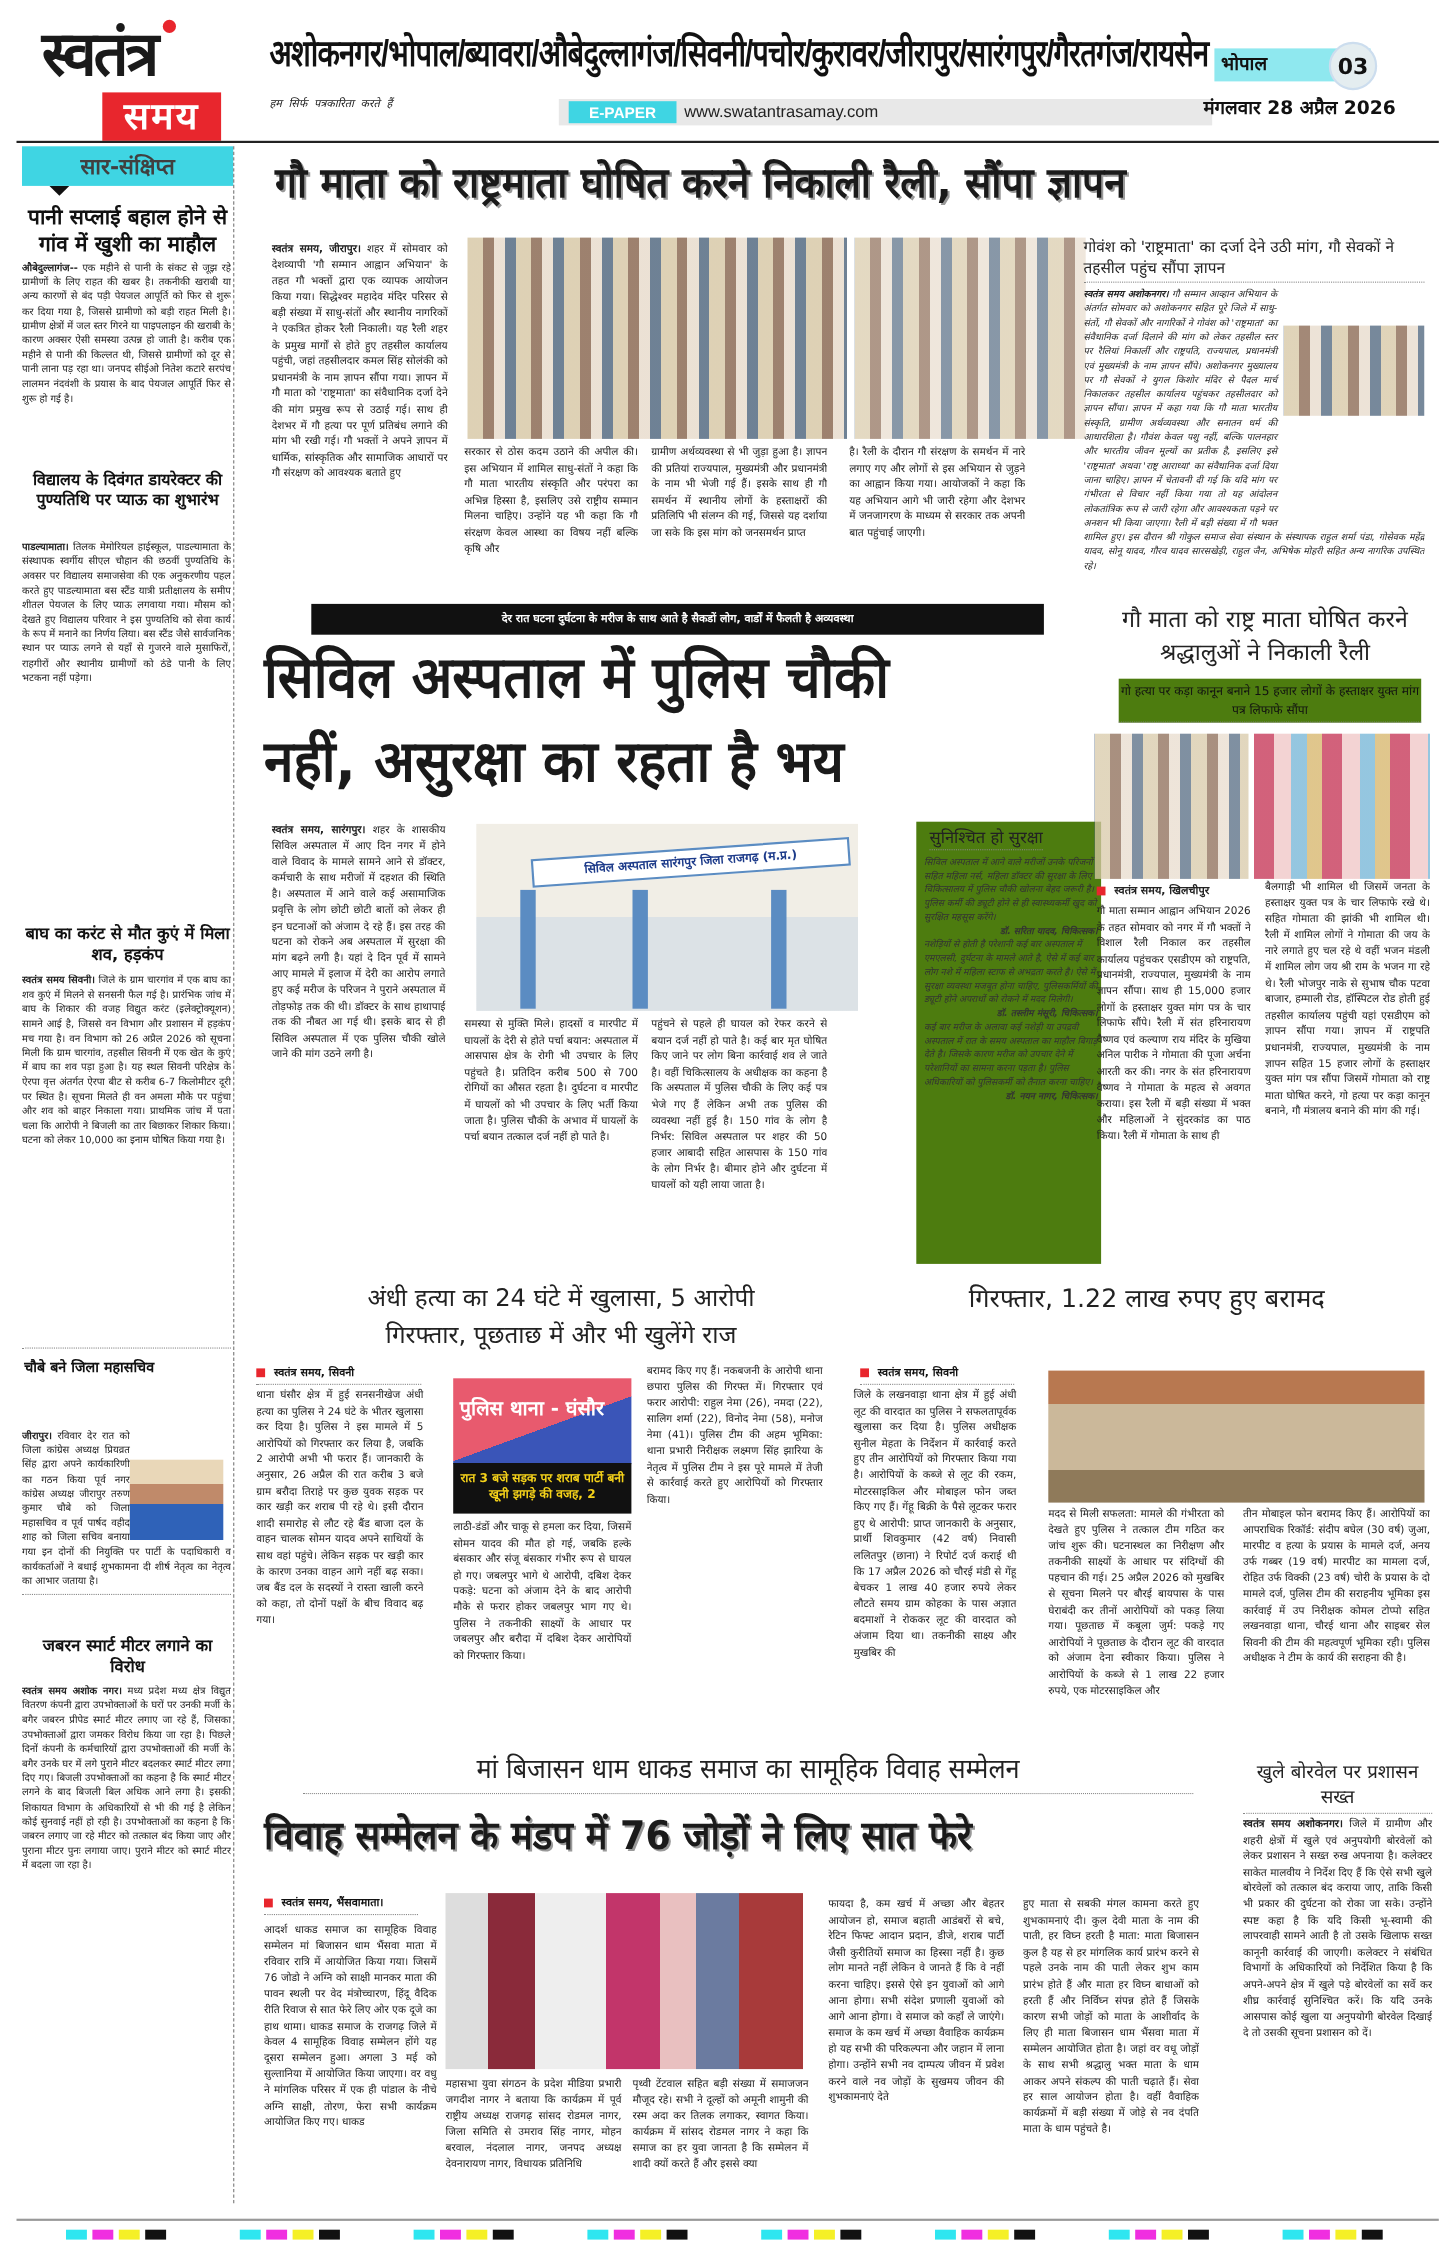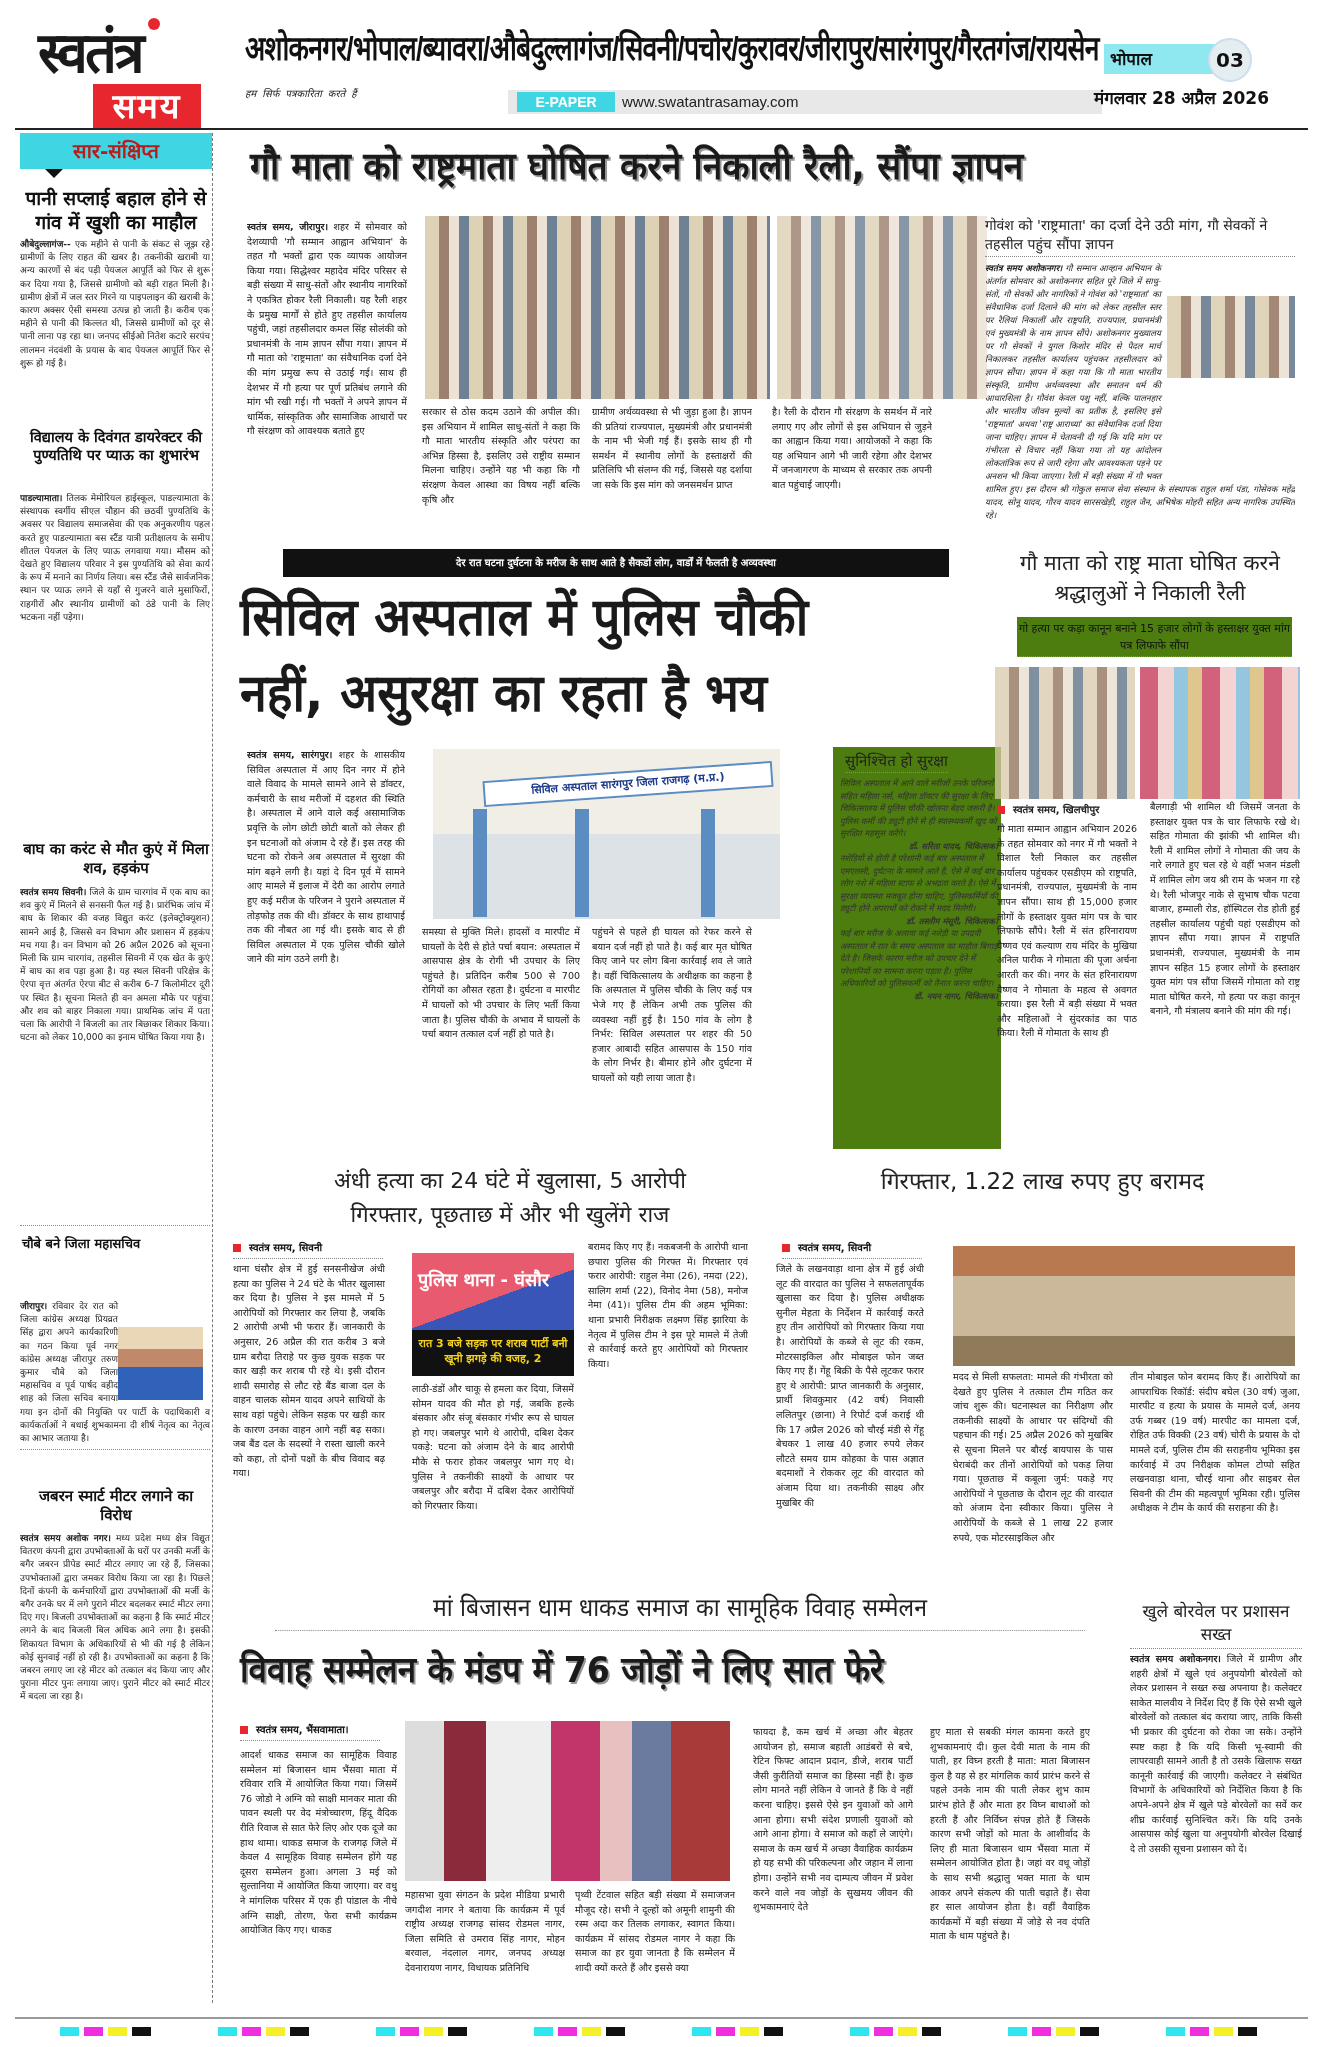--- a/index.html
+++ b/index.html
@@ -1,34 +1,34 @@
 <!DOCTYPE html>
 <html><head>
 <meta charset="utf-8">
 <style>
 *{box-sizing:border-box;margin:0;padding:0}
 html,body{width:1318px;height:2047px;background:#fff;overflow:hidden}
 body{font-family:"DejaVu Sans",sans-serif;color:#111;position:relative}
 .abs{position:absolute}
 .masthead-logo{left:38px;top:22px;width:150px;height:112px}
-.logo-top{font-family:Liberation Serif, serif;font-weight:bold;font-size:56px;line-height:62px;color:#1a1a1a;letter-spacing:-3px;position:relative}
+.logo-top{font-family:Liberation Mono, monospace;font-weight:bold;font-size:56px;line-height:62px;color:#1a1a1a;letter-spacing:-3px;position:relative}
 .logo-dot{position:absolute;left:110px;top:-4px;width:12px;height:12px;border-radius:50%;background:#e8262d}
 .logo-bottom{position:absolute;left:55px;top:62px;width:108px;height:44px;background:#e8262d;color:#fff;font-family:"DejaVu Serif",serif;font-weight:bold;font-size:34px;line-height:44px;text-align:center;letter-spacing:2px}
 .cities{left:245px;top:24px;font-family:"Liberation Sans Narrow","Liberation Sans",sans-serif;font-size:34px;font-weight:bold;transform:scaleX(.78);transform-origin:left top;white-space:nowrap;color:#111;letter-spacing:-1px}
 .tagline{left:245px;top:86px;font-family:Liberation Mono, monospace;font-style:italic;font-size:10px;color:#222}
 .epaper-strip{left:508px;top:90px;width:594px;height:24px;background:#e8e8e8}
 .epaper-badge{left:517px;top:92px;width:98px;height:20px;background:#3fd5e3;color:#fff;font-family:"Liberation Sans",sans-serif;font-weight:bold;font-size:14px;line-height:20px;text-align:center}
 .epaper-url{left:622px;top:92px;font-family:"Liberation Sans",sans-serif;font-size:15px;line-height:20px;color:#222}
 .edition-box{left:1104px;top:44px;width:142px;height:30px;background:#8fe8ef}
 .edition-name{left:1110px;top:44px;font-weight:bold;font-size:17px;line-height:30px;color:#111}
 .page-num{left:1208px;top:38px;width:44px;height:44px;border-radius:50%;background:#e4edf0;border:2px solid #cde;font-weight:bold;font-size:20px;line-height:40px;text-align:center;color:#111}
 .date{left:1094px;top:86px;font-weight:bold;font-size:17px;color:#111;white-space:nowrap}
 .rule-top{left:15px;top:128px;width:1293px;height:2px;background:#222}
 .col-divider{width:0;border-left:1px dashed #777}
-.sar-banner{left:20px;top:133px;width:192px;height:36px;background:#3fd5e3;color:#b91c1c;font-weight:bold;font-size:20px;line-height:36px;text-align:center}
+.sar-banner{left:20px;top:133px;width:192px;height:36px;background:#3fd5e3;color:#404040;font-weight:bold;font-size:20px;line-height:36px;text-align:center}
 .sar-arrow{left:45px;top:169px;width:0;height:0;border-left:9px solid transparent;border-right:9px solid transparent;border-top:9px solid #111}
 .hl-side{font-weight:bold;color:#111;text-align:center;line-height:1.25}
 .body-text{font-size:9.5px;line-height:14.6px;color:#222;text-align:justify;overflow:hidden}
 .byline{font-weight:bold}
 .photo{background:linear-gradient(135deg,#9aa 0%,#c9b08c 35%,#7c8d9c 70%,#b77 100%);overflow:hidden}
 .photo-crowd{background:repeating-linear-gradient(90deg,#d8c9a8 0 14px,#8c6b55 14px 24px,#e8dccd 24px 34px,#556b82 34px 44px)}
 .photo-hospital{background:linear-gradient(180deg,#f1eee6 0 50%,#dce2e6 50% 100%)}
 .main-hl{font-weight:bold;color:#1a1a1a;white-space:nowrap}
 .black-strip{background:#111;color:#fff;font-weight:bold;text-align:center;white-space:nowrap}
 .grey-box{background:#4d7c0f}

